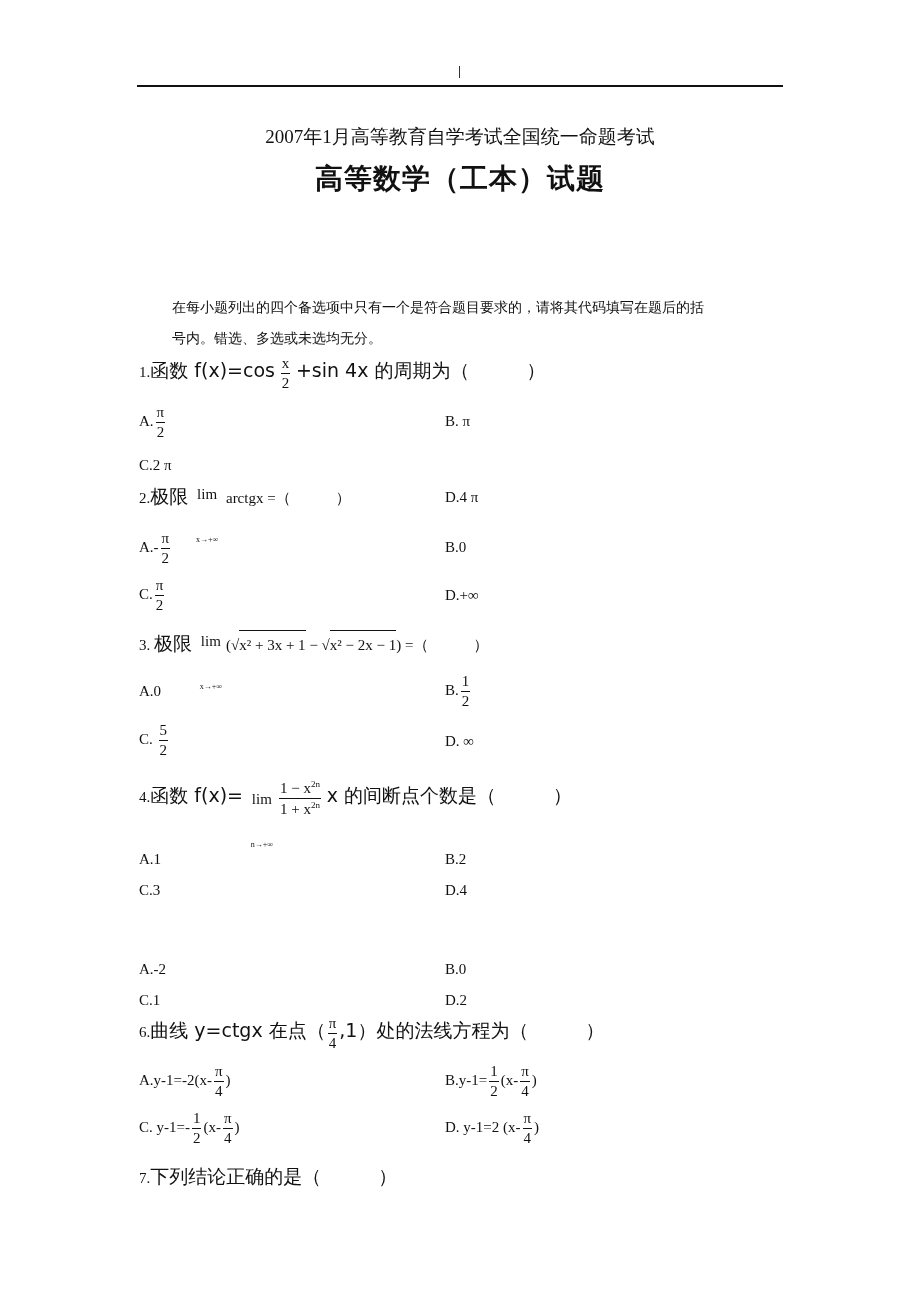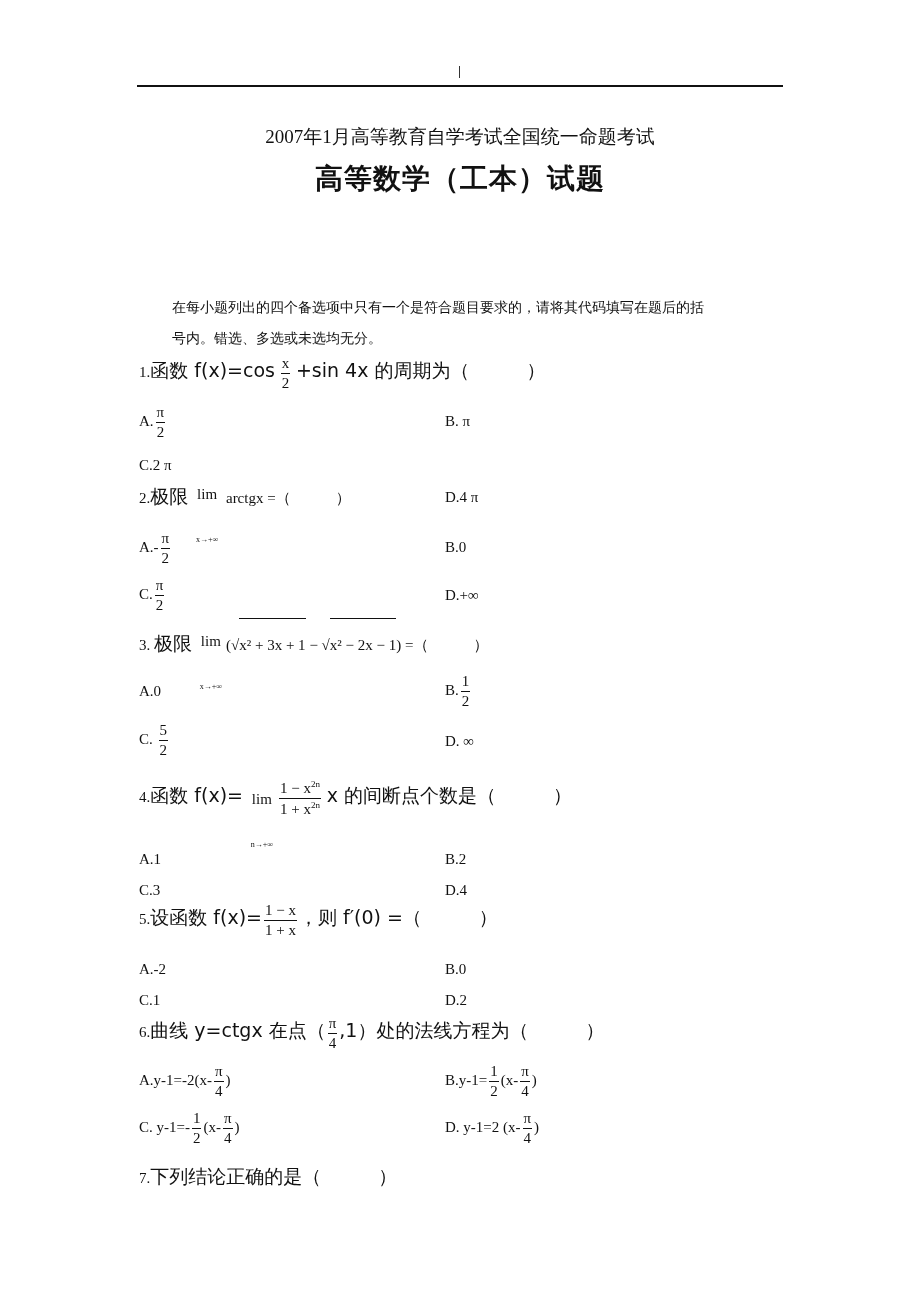--- a/index.html
+++ b/index.html
@@ -15,21 +15,21 @@
   .t3 .num { font-family:"Liberation Serif",serif; font-weight:normal; font-size:20px; }
   .line { position:absolute; font-size:15px; white-space:nowrap; line-height:1; }
   .sec { font-family:"DejaVu Sans","Liberation Sans",sans-serif; font-weight:bold; font-size:14px; }
   .instr { font-family:"DejaVu Sans","Liberation Sans",sans-serif; font-size:14px; }
   .cjk { font-family:"DejaVu Sans","Liberation Sans",sans-serif; font-size:19px; }
   .frac { display:inline-flex; flex-direction:column; align-items:center; vertical-align:middle; margin:0 2px; }
   .frac .n { border-bottom:1px solid #111; padding:0 1px 1px; line-height:1.05; }
   .frac .d { padding-top:2px; line-height:1.05; }
   .lim { display:inline-flex; flex-direction:column; align-items:center; vertical-align:top; margin:0 4px;gap:32px; }
   .lim .sub { font-size:8px; margin-top:2px; }
-  .sqrt { border-top:1px solid #111; padding-top:18px; }
+  .sqrt { border-top:1px solid #111; padding-top:6px; }
   sup { font-size:9px; }
   .optL { left:139px; }
   .optR { left:445px; }
 </style>
 </head>
 <body>
 
 <div class="page">
 
   <div class="hdr-mark"></div>
@@ -113,26 +113,20 @@
         <span class="n"><span>1 − x</span><sup>2n</sup></span>
         <span class="d"><span>1 + x</span><sup>2n</sup></span>
       </span>
     <span class="cjk">x 的间断点个数是（　　　）</span>
   </div>
   <div class="line optL" style="top:852px;">A.1</div>
   <div class="line optR" style="top:852px;">B.2</div>
   <div class="line optL" style="top:883px;">C.3</div>
   <div class="line optR" style="top:883px;">D.4</div>
 
-  <div class="line" style="left:139px; top:903px;">
-    <span>5.</span><span class="cjk">设函数 f(x)=</span><span class="frac">
-        <span class="n">1 − x</span>
-        <span class="d">1 + x</span>
-      </span><span class="cjk">，则 f′(0) =（　　　）</span>
-  </div>
   <div class="line optL" style="top:962px;">A.-2</div>
   <div class="line optR" style="top:962px;">B.0</div>
   <div class="line optL" style="top:993px;">C.1</div>
   <div class="line optR" style="top:993px;">D.2</div>
 
   <div class="line" style="left:139px; top:1016px;">
     <span>6.</span><span class="cjk">曲线 y=ctgx 在点（</span><span class="frac">
         <span class="n">π</span>
         <span class="d">4</span>
       </span><span class="cjk">,1）处的法线方程为（　　　）</span>

